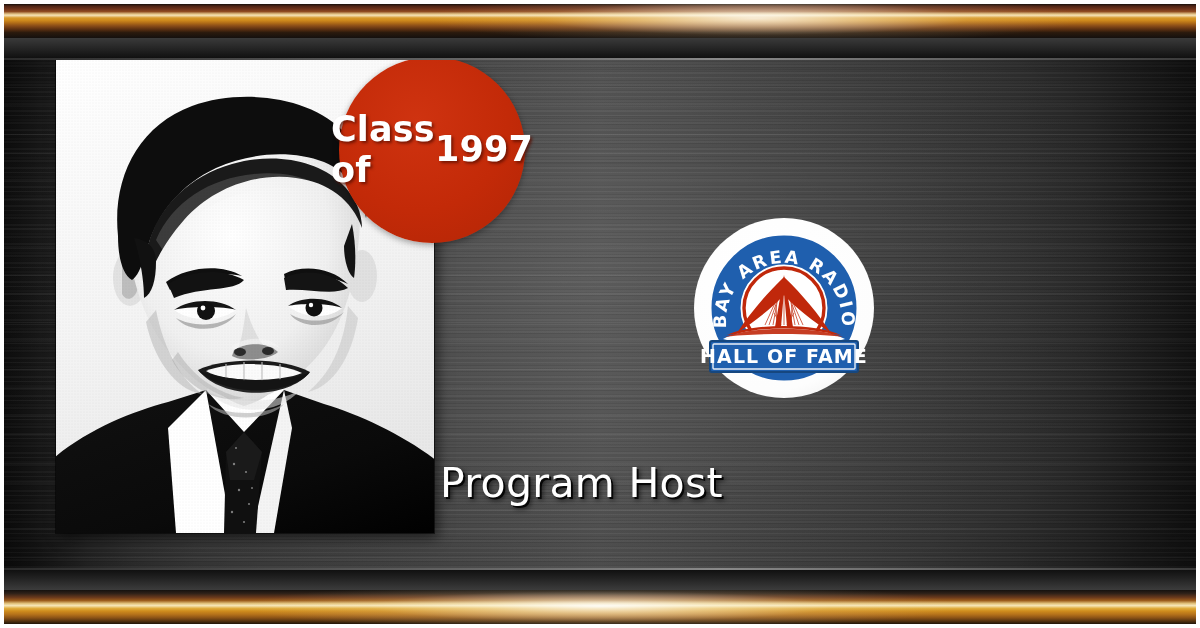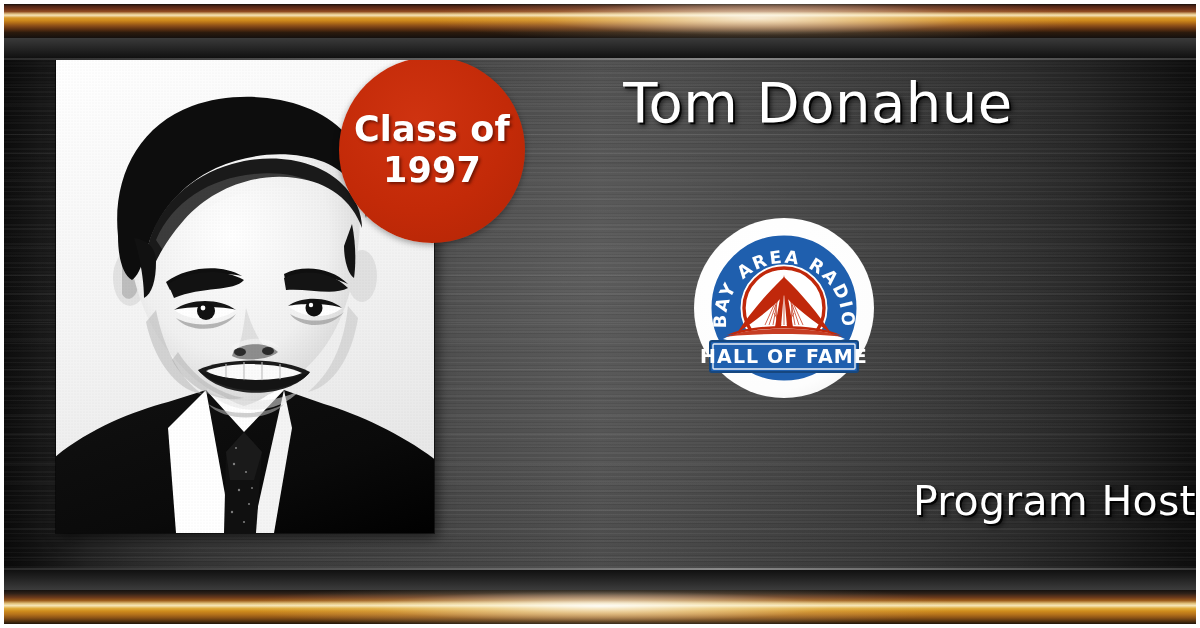--- a/index.html
+++ b/index.html
@@ -239,21 +239,21 @@
   .badge {
     position: absolute;
     left: 339px;
     top: 57px;
     width: 186px;
     height: 186px;
     border-radius: 50%;
     background: radial-gradient(circle at 42% 34%, #cf3310 0%, #c32a08 55%, #b22506 100%);
     z-index: 25;
     display: flex;
-    flex-direction: column;
+    flex-direction: row;
     align-items: center;
     justify-content: center;
     box-shadow: 0 2px 6px rgba(0,0,0,0.35);
   }
   .badge-line {
     color: #ffffff;
     font-family: "DejaVu Sans", sans-serif;
     font-weight: 700;
     font-size: 35px;
     line-height: 1.18;
@@ -275,24 +275,24 @@
     font-size: 56px;
     line-height: 1.1;
     letter-spacing: 0.5px;
     text-shadow:
       2px 2px 0 rgba(0,0,0,0.85),
       3px 3px 5px rgba(0,0,0,0.7);
   }
   .role {
     position: absolute;
     left: 440px;
-    top: 479px;
+    top: 461px;
     width: 756px;
     z-index: 22;
-    text-align: right;
+    text-align: left;
     color: #ffffff;
     font-family: "DejaVu Sans", sans-serif;
     font-weight: 400;
     font-size: 41px;
     line-height: 1.1;
     letter-spacing: 0.3px;
     text-shadow:
       2px 2px 0 rgba(0,0,0,0.85),
       3px 3px 5px rgba(0,0,0,0.7);
   }
@@ -454,21 +454,20 @@
         <rect x="0" y="0" width="378" height="473" fill="none"></rect>
       </g>
     </svg>
   </div>
 
   <div class="badge">
     <div class="badge-line">Class of</div>
     <div class="badge-line">1997</div>
   </div>
 
-  <div class="name">Tom Donahue</div>
 
   <div class="logo">
     <svg viewBox="0 0 182 182">
       <defs>
         <path id="arcpath" d="M 33 104 A 58 58 0 0 1 149 104"></path>
         <radialGradient id="whitecirc" cx="0.4" cy="0.32" r="0.8">
           <stop offset="0%" stop-color="#ffffff"></stop>
           <stop offset="80%" stop-color="#fdfdfd"></stop>
           <stop offset="100%" stop-color="#f0f0f0"></stop>
         </radialGradient>

